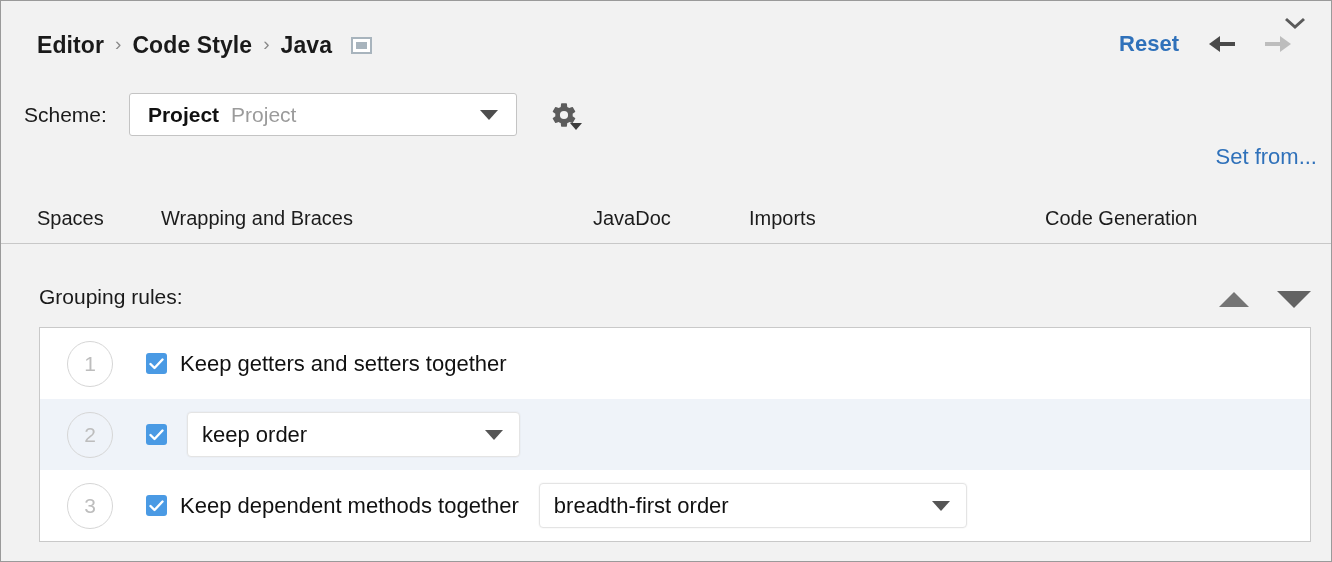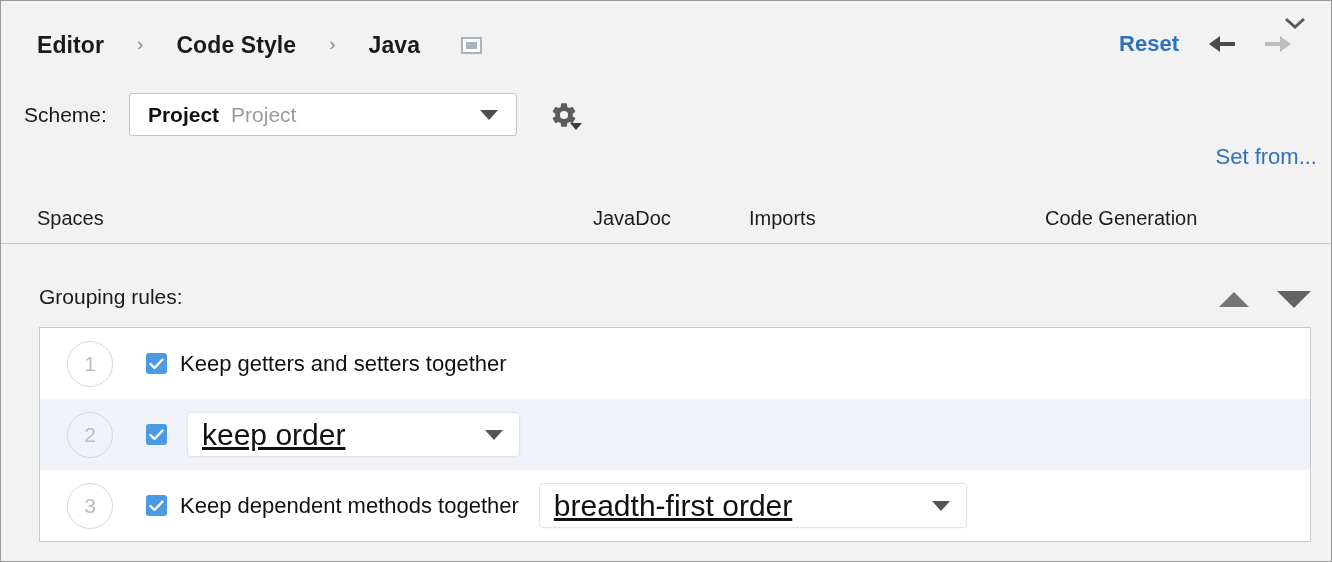--- a/index.html
+++ b/index.html
@@ -21,21 +21,20 @@
   }
 
   
   .breadcrumb {
     position: absolute;
     left: 36px;
     top: 28px;
     display: flex;
     align-items: center;
     height: 32px;
-    gap: 22px;
   }
   .crumb {
     font-size: 23px;
     font-weight: bold;
     color: #1a1a1a;
     letter-spacing: 0.1px;
   }
   .crumb-sep {
     font-size: 19px;
     color: #8a8a8a;
@@ -313,24 +312,23 @@
     margin-left: 20px;
     display: flex;
     align-items: center;
     padding-left: 14px;
     cursor: pointer;
     box-shadow: 0 0 0 1px rgba(0,0,0,0.02);
   }
   .rule-combo.w-order { width: 333px; }
   .rule-combo.w-breadth { width: 428px; }
   .rule-combo-value {
-    font-size: 30px;
+    font-size: 22px;
     color: #111111;
     white-space: nowrap;
-    text-decoration: underline;
   }
   .rule-combo-arrow {
     position: absolute;
     right: 16px;
     top: 50%;
     transform: translateY(-50%);
     width: 0;
     height: 0;
     border-left: 9px solid transparent;
     border-right: 9px solid transparent;
@@ -380,20 +378,21 @@
         <path fill="#5c5c5c" d="M19.4 13a7.8 7.8 0 0 0 0-2l2.1-1.6a.5.5 0 0 0 .1-.6l-2-3.5a.5.5 0 0 0-.6-.2l-2.5 1a7.6 7.6 0 0 0-1.7-1L14.5 2.4a.5.5 0 0 0-.5-.4h-4a.5.5 0 0 0-.5.4L9.2 5.1a7.6 7.6 0 0 0-1.7 1l-2.5-1a.5.5 0 0 0-.6.2l-2 3.5a.5.5 0 0 0 .1.6L4.6 11a7.8 7.8 0 0 0 0 2l-2.1 1.6a.5.5 0 0 0-.1.6l2 3.5c.1.2.4.3.6.2l2.5-1c.5.4 1.1.8 1.7 1l.3 2.7c0 .2.2.4.5.4h4c.3 0 .5-.2.5-.4l.3-2.7c.6-.2 1.2-.6 1.7-1l2.5 1c.2.1.5 0 .6-.2l2-3.5a.5.5 0 0 0-.1-.6L19.4 13zM12 15.5A3.5 3.5 0 1 1 15.5 12 3.5 3.5 0 0 1 12 15.5z"></path>
       </svg>
       <span class="gear-caret"></span>
     </div>
   </div>
 
   <div class="setfrom-link">Set from...</div>
 
   <div class="tabs" id="tab-bar">
       <div class="tab" style="position: absolute; left: 36px; top: 10px;"><span>Spaces</span></div>
+      <div class="tab" style="position: absolute; left: 160px; top: 10px;"><span>Wrapping and Braces</span></div>
       <div class="tab" style="position: absolute; left: 592px; top: 10px;"><span>JavaDoc</span></div>
       <div class="tab" style="position: absolute; left: 730px; top: 10px; margin-left: 18px;"><span>Imports</span></div>
       <div class="tab" style="position: absolute; left: 1044px; top: 10px;"><span>Code Generation</span></div>
     </div>
   <div class="tabs-divider"></div>
   <div class="tabs-chevron">
     <svg width="24" height="16" viewBox="0 0 24 16" aria-hidden="true">
       <path d="M3 4 L12 12 L21 4" stroke="#5a5a5a" stroke-width="3" fill="none"></path>
     </svg>
   </div>

